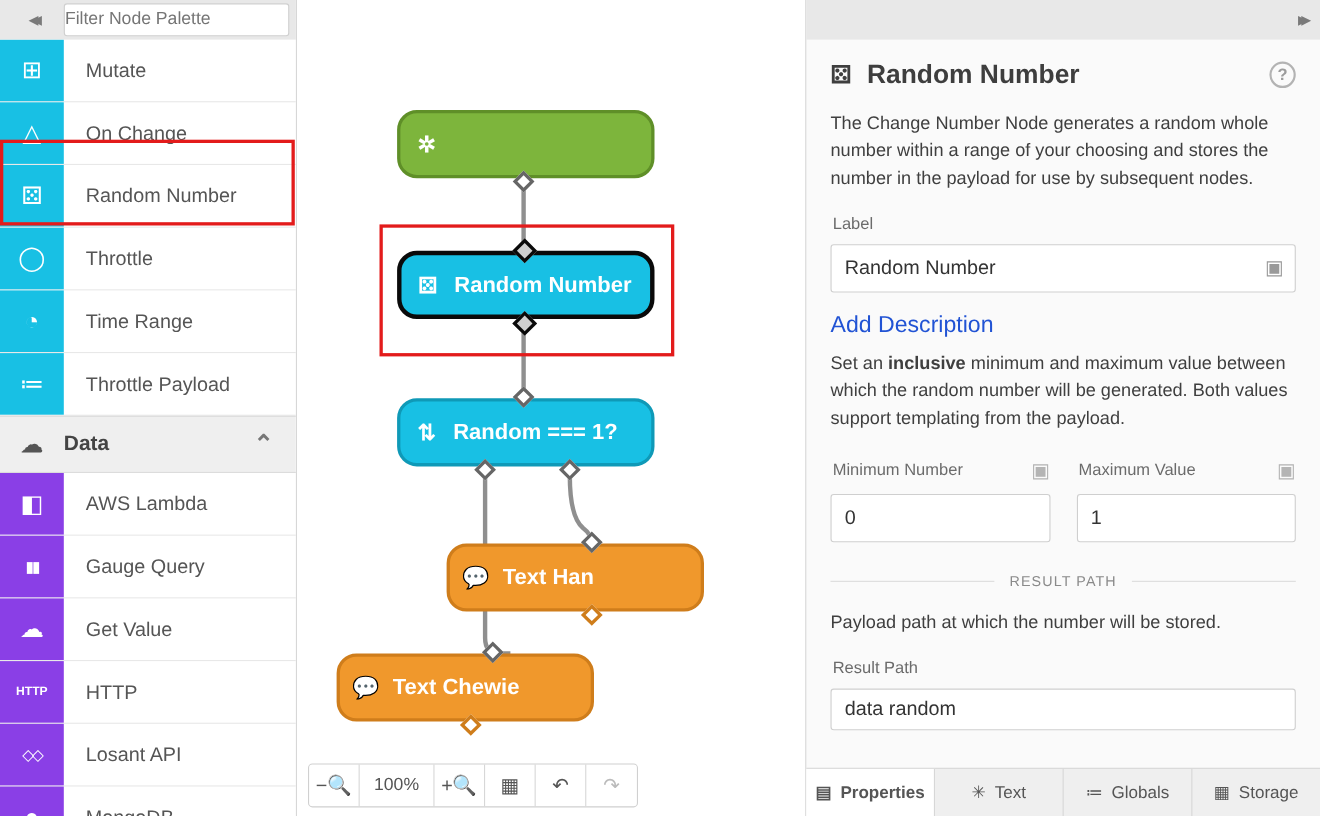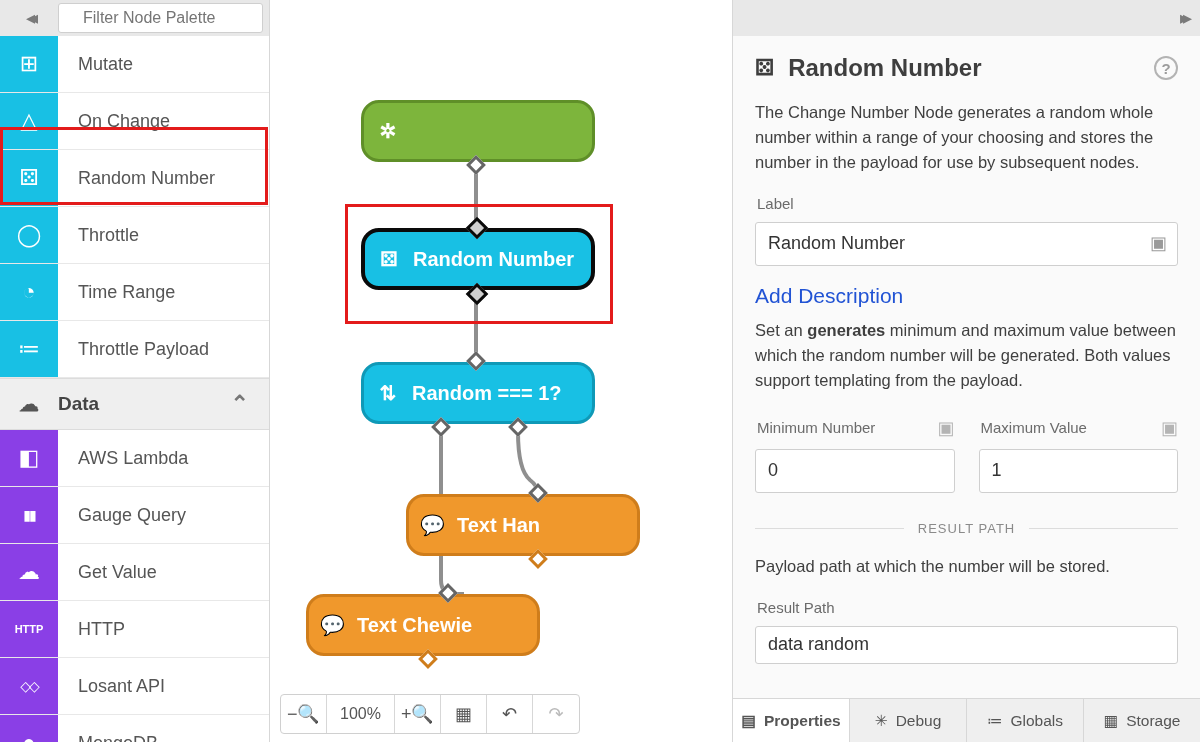--- a/index.html
+++ b/index.html
@@ -4,21 +4,21 @@
 <style>
   * { box-sizing:border-box; font-family:-apple-system,"Segoe UI",Helvetica,Arial,sans-serif; }
   html,body { margin:0; padding:0; height:100%; }
   body { width:1200px; height:742px; overflow:hidden; display:flex; background:#fff; color:#3a3a3a; }
 
   
   .left { width:270px; height:100%; background:#fff; border-right:1px solid #d7d7d7; display:flex; flex-direction:column; position:relative; }
   .left-top { height:36px; display:flex; align-items:center; background:#e8e8e8; }
   .collapse-btn { width:58px; height:36px; display:flex; align-items:center; justify-content:center; color:#7a7a7a; font-size:18px; letter-spacing:-6px; }
   .filter-wrap { flex:1; padding:3px 6px 3px 0; }
-  .filter-wrap input { width:100%; height:30px; border:1px solid #cfcfcf; border-radius:3px; padding:4px 24px; font-size:16px; color:#888; background:#fff; }
+  .filter-wrap input { width:100%; height:30px; border:1px solid #cfcfcf; border-radius:3px; padding:4px 0; font-size:16px; color:#888; background:#fff; }
   .palette-scroll { flex:1; overflow:hidden; }
   .palette-item { height:57px; display:flex; align-items:center; border-bottom:1px solid #e8e8e8; font-size:18px; color:#555; cursor:grab; }
   .pi-icon { width:58px; height:100%; display:flex; align-items:center; justify-content:center; color:#fff; font-size:22px; }
   .pi-label { padding-left:20px; font-weight:500; }
   .cyan  { background:#18c0e4; }
   .purple{ background:#8a3fe6; }
   .cat-header { height:52px; display:flex; align-items:center; background:#efefef; border-top:1px solid #dcdcdc; border-bottom:1px solid #dcdcdc; font-size:19px; color:#444; font-weight:600; }
   .cat-header .ci { width:58px; display:flex; justify-content:center; color:#555; font-size:20px; }
   .cat-header .chev { margin-left:auto; margin-right:20px; color:#777; font-size:22px; }
   .sel-frame { position:absolute; border:3px solid #e31b1b; pointer-events:none; }
@@ -201,21 +201,21 @@
     <div class="fld-label">Label</div>
     <div class="fld-input">
       <span>Random Number</span>
       <span style="position:absolute;right:10px;color:#9a9a9a;">▣</span>
     </div>
 
     <a class="link" href="#">Add Description</a>
 
 
     <p>
-      <span>Set an </span><b>generates</b><span> minimum and maximum value between which the random number will be generated. Both values support templating from the payload.</span>
+      <span>Set an </span><b>inclusive</b><span> minimum and maximum value between which the random number will be generated. Both values support templating from the payload.</span>
     </p>
 
     <div class="twocol">
       <div>
         <div class="fld-label">
             <span>Minimum Number</span>
             <span class="hint">▣</span>
           </div>
         <div class="fld-input">
             <span>0</span>
@@ -244,21 +244,21 @@
       </div>
   </div>
 
   <div class="r-tabs">
     <div class="r-tab active">
       <span>▤</span>
       <span>Properties</span>
     </div>
     <div class="r-tab">
       <span>✳</span>
-      <span>Debug</span>
+      <span>Text</span>
     </div>
     <div class="r-tab">
       <span>≔</span>
       <span>Globals</span>
     </div>
     <div class="r-tab">
       <span>▦</span>
       <span>Storage</span>
     </div>
   </div>

